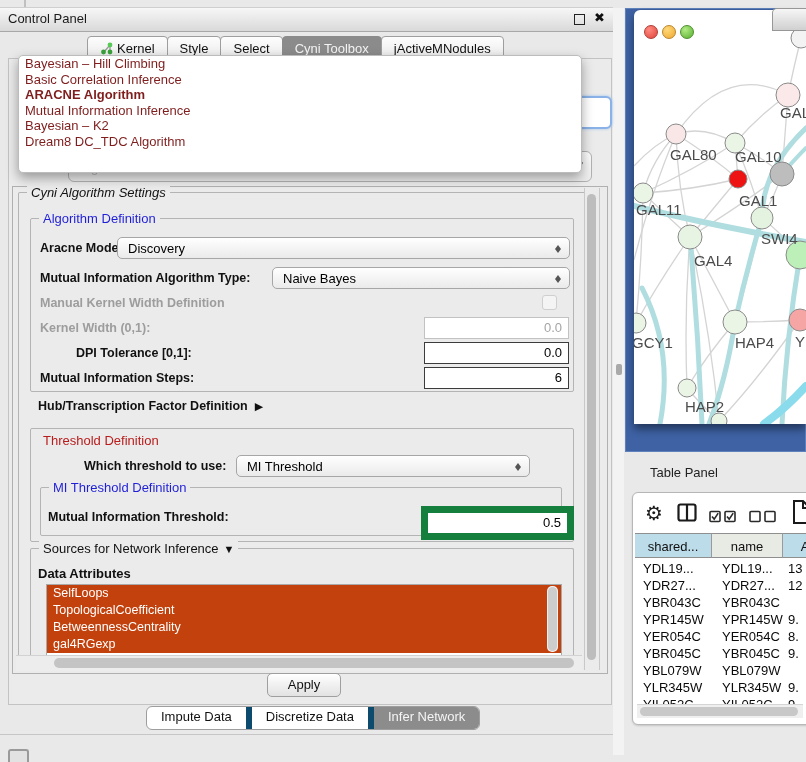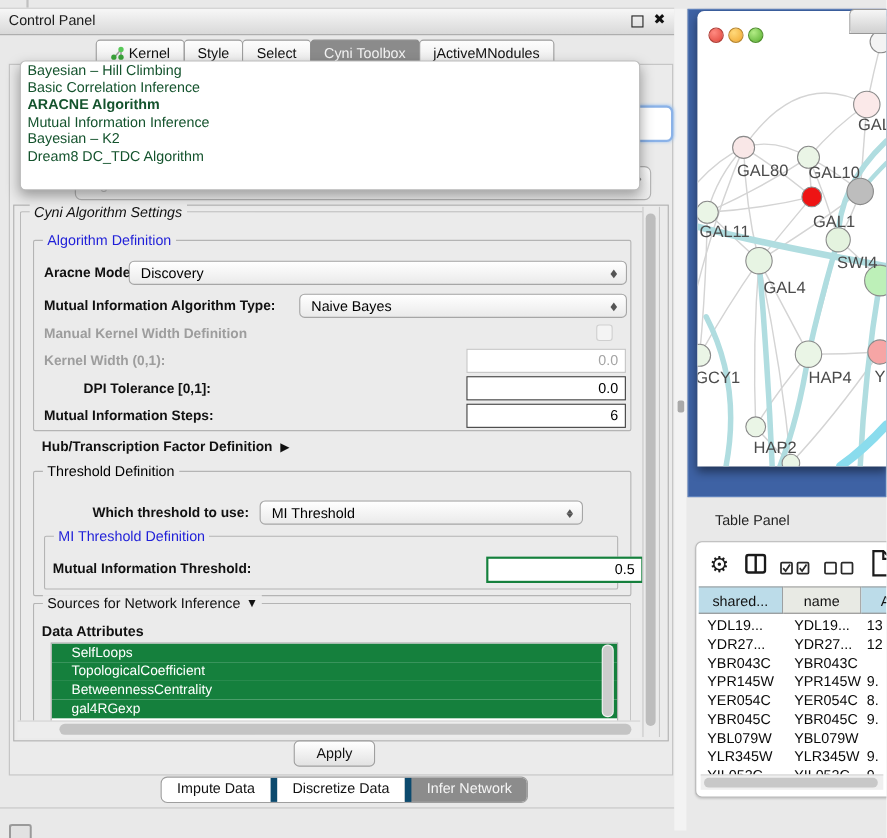--- a/index.html
+++ b/index.html
@@ -20,56 +20,56 @@
   .panelline{left:0;top:734px;width:613px;height:1px;background:#c6c6c6;}
   .gapcol{left:613px;top:8px;width:11px;height:747px;background:#f3f3f3;}
   .griphandle{left:616px;top:364px;width:6px;height:11px;background:#a9a9a9;border-radius:2px;}
   .topticку{left:24px;top:0;width:2px;height:7px;background:#c0c0c0;}
   .cornersq{left:8px;top:749px;width:17px;height:13px;border:2px solid #9a9a9a;border-bottom:none;
             border-radius:3px 3px 0 0;background:#e2e2e2;}
   
   .dropdown{left:18px;top:55px;width:562px;height:116px;background:#fff;border:1px solid #bcbcbc;
             border-radius:5px;box-shadow:0 5px 12px rgba(0,0,0,.35);z-index:40;}
   .dd-prompt{height:22px;line-height:22px;text-align:center;color:#b9b9b9;font-size:13px;}
-  .dd-item{height:15.6px;line-height:15.6px;padding-left:6px;font-size:13px;color:#14532d;white-space:nowrap;}
+  .dd-item{height:15.6px;line-height:15.6px;padding-left:6px;font-size:13px;color:#7f1d1d;white-space:nowrap;}
   .dd-item.bold{font-weight:bold;}
   
   .bg-combo{left:68px;top:151px;width:524px;height:31px;border:1px solid #b2b2b2;border-radius:6px;
             background:linear-gradient(#fdfdfd,#ececec);z-index:4;color:#bdbdbd;line-height:31px;padding-left:22px;
             box-sizing:border-box;font-size:13px;}
   .bg-combo-blue{left:380px;top:96px;width:228px;height:29px;border:2px solid #8ab2e8;border-radius:6px;
             background:#fff;box-shadow:0 0 3px #9cc2ee;z-index:5;}
   
   .scrollpane{left:12px;top:186px;width:594px;height:486px;border:1px solid #b0b0b0;background:#ebebeb;}
   .group{border:1px solid #b4b4b4;border-radius:2px;}
   .group.nobot{border-bottom:none;}
   .gtitle{position:absolute;top:-8px;left:8px;background:#ebebeb;padding:0 4px;font-size:13px;color:#111;
           white-space:nowrap;display:flex;align-items:center;gap:5px;}
   .gtitle.blue{color:#1f1fd8;}
-  .gtitle.green{color:#000000;}
+  .gtitle.green{color:#b91c1c;margin-top:12px;}
   .blbl{position:absolute;font-weight:bold;font-size:12.5px;color:#111;white-space:nowrap;}
   .glbl{position:absolute;font-size:12.5px;color:#9d9d9d;font-weight:bold;white-space:nowrap;}
   .combo{position:absolute;height:22px;border:1px solid #a6a6a6;border-radius:5px;
          background:linear-gradient(#ffffff,#eaeaea);box-sizing:border-box;}
   .combo .cv{position:absolute;left:10px;top:3px;font-size:13px;color:#000;white-space:nowrap;}
   .arrows{position:absolute;right:7px;top:4px;width:8px;height:14px;}
   .arrows:before{content:"";position:absolute;left:1px;top:0;border:3.5px solid transparent;border-bottom:4.5px solid #555;}
   .arrows:after{content:"";position:absolute;left:1px;bottom:0;border:3.5px solid transparent;border-top:4.5px solid #555;}
   .tf{position:absolute;height:20px;background:#fff;text-align:right;padding:0 6px;font-size:13px;
       line-height:20px;box-sizing:content-box;}
   .tf.en{border:1.5px solid #3c3c3c;color:#000;}
-  .tf.mid{border:2px solid #15803d;color:#000;margin-left:21px;}
+  .tf.mid{border:7px solid #15803d;color:#000;}
   .tf.dis{border:1px solid #c2c2c2;color:#a5a5a5;}
   .chk{position:absolute;width:13px;height:13px;border:1px solid #cfcfcf;border-radius:3px;background:#f4f4f4;}
   .vscroll{left:584px;top:188px;width:14px;height:482px;background:#ebebeb;border-left:1px solid #c8c8c8;border-right:1px solid #c8c8c8;}
   .vthumb{position:absolute;left:2px;top:6px;width:9px;height:466px;background:#bdbdbd;border-radius:5px;}
   .hscroll{left:16px;top:655px;width:566px;height:15px;background:#ededed;border-top:1px solid #d2d2d2;}
   .hthumb{position:absolute;left:38px;top:2px;width:520px;height:10px;background:#c4c4c4;border-radius:5px;}
   .attrlist{left:46px;top:584px;width:514px;height:71px;background:#fff;border:1px solid #a9a9a9;overflow:hidden;}
-  .attr-item{height:17px;line-height:17px;padding-left:18px;background:#15803d;color:#fff;font-size:12.5px;}
+  .attr-item{height:17px;line-height:17px;padding-left:6px;background:#c2410c;color:#fff;font-size:12.5px;}
   .listscroll{left:547px;top:586px;width:11px;height:66px;background:#f2f2f2;border-radius:5px;}
   .listthumb{position:absolute;left:1px;top:1px;width:9px;height:64px;background:#cdcdcd;border-radius:5px;}
   .btn{position:absolute;border:1px solid #9f9f9f;border-radius:5px;background:linear-gradient(#ffffff,#e2e2e2);
        text-align:center;font-size:13px;line-height:21px;color:#111;}
   .seg{left:146px;top:706px;height:22px;display:flex;border:1px solid #9e9e9e;border-radius:6px;overflow:hidden;background:#fff;}
   .seg .s{padding:2px 14px 0 14px;border-left:6px solid #0c4a6e;font-size:13px;white-space:nowrap;}
   .seg .s:first-child{border-left:none;}
   .seg .s.sel{background:#8c8c8c;color:#f5f5f5;}
   .hubrow{left:38px;top:399px;display:flex;align-items:center;gap:7px;font-weight:bold;font-size:12.5px;}
   

